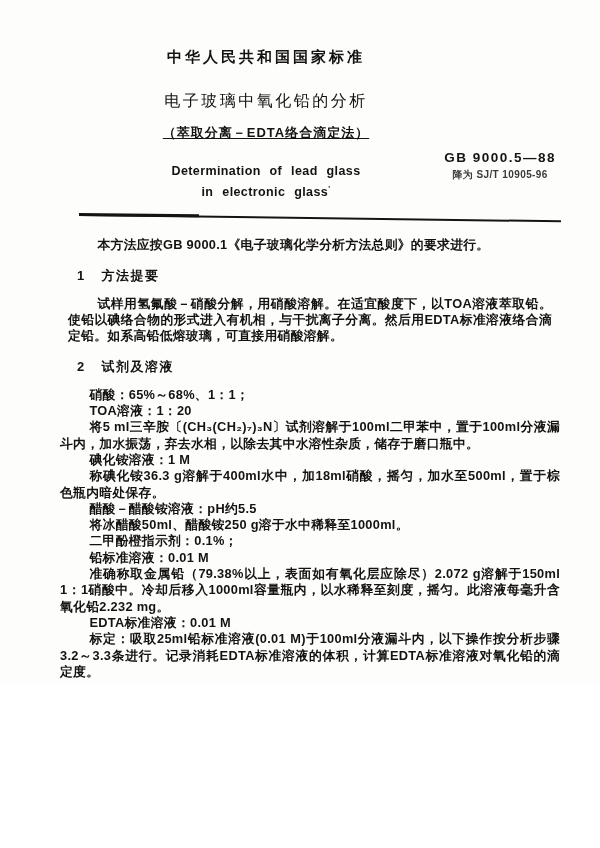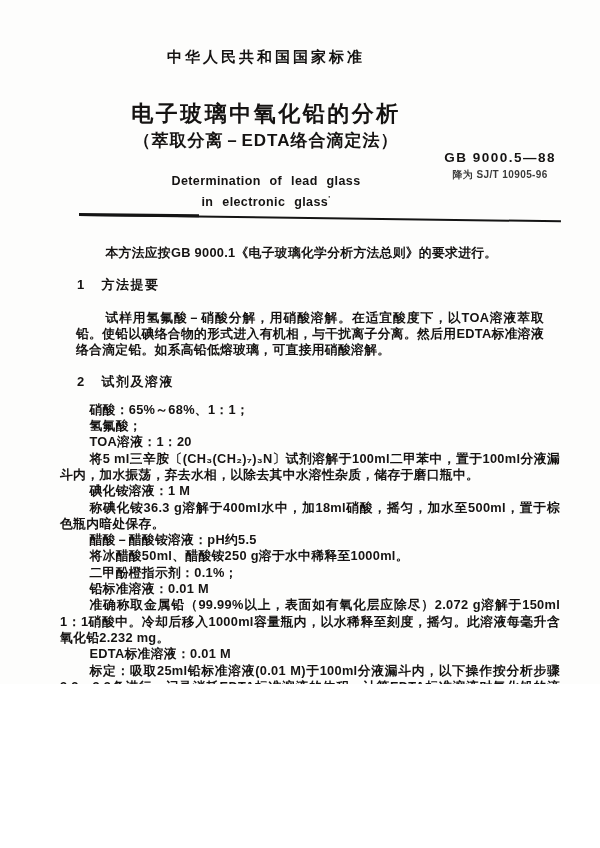--- a/index.html
+++ b/index.html
@@ -14,25 +14,26 @@
   }
   
   .header{
     position:absolute;left:40px;top:48px;width:452px;
     text-align:center;
   }
   .std-type{
     font-size:15px;font-weight:bold;letter-spacing:3px;
   }
   .title-cn{
-    margin-top:32px;
-    font-size:22px;font-weight:bold;letter-spacing:2.5px;
+    margin-top:24px;
+    font-size:16px;font-weight:normal;letter-spacing:2.5px;
   }
   .subtitle-cn{
-    font-size:17px;font-weight:bold;letter-spacing:1px;
+    margin-top:12px;
+    font-size:13px;font-weight:bold;letter-spacing:1px;text-decoration:underline;
   }
   .title-en{
     margin-top:20px;
     font-size:12.5px;font-weight:bold;line-height:18px;
     word-spacing:5px;letter-spacing:0.4px;
   }
   .title-en sup{font-size:8px;}
   .std-no-block{
     position:absolute;right:44px;top:150px;text-align:center;
   }
@@ -59,21 +60,21 @@
   .rule-bottom-thick{
     position:absolute;left:62px;top:728px;width:140px;height:3px;
     background:#141414;transform:rotate(1.5deg);transform-origin:left center;
   }
   
   .body{
     position:absolute;left:60px;right:40px;top:229px;
     font-size:12.8px;font-weight:bold;line-height:16.3px;
     letter-spacing:0.3px;text-align:justify;
   }
-  .body p{margin:16px;text-indent:2.3em;}
+  .body p{margin:8px;text-indent:2.3em;}
   .intro{margin-top:8px;}
   .sec-heading{
     margin-top:15px;margin-bottom:11px;
     font-size:13px;font-weight:bold;
     padding-left:17px;text-indent:0;
   }
   .sec-heading .sec-title{margin-left:1.3em;letter-spacing:1.5px;}
   .sec1-para{margin-bottom:4px;}
   .sec2-list p{margin:0;}
   
@@ -119,30 +120,29 @@
     <div class="sec-heading">
       <span>1</span><span class="sec-title">方法提要</span>
     </div>
     <p class="sec1-para">试样用氢氟酸－硝酸分解，用硝酸溶解。在适宜酸度下，以TOA溶液萃取铅。使铅以碘络合物的形式进入有机相，与干扰离子分离。然后用EDTA标准溶液络合滴定铅。如系高铅低熔玻璃，可直接用硝酸溶解。</p>
 
     <div class="sec-heading">
       <span>2</span><span class="sec-title">试剂及溶液</span>
     </div>
     <div class="sec2-list">
       <p>硝酸：65%～68%、1：1；</p>
-      <p>氢氟酸；</p>
       <p>TOA溶液：1：20</p>
       <p>将5 ml三辛胺〔(CH₃(CH₂)₇)₃N〕试剂溶解于100ml二甲苯中，置于100ml分液漏斗内，加水振荡，弃去水相，以除去其中水溶性杂质，储存于磨口瓶中。</p>
       <p>碘化铵溶液：1 M</p>
       <p>称碘化铵36.3 g溶解于400ml水中，加18ml硝酸，摇匀，加水至500ml，置于棕色瓶内暗处保存。</p>
       <p>醋酸－醋酸铵溶液：pH约5.5</p>
       <p>将冰醋酸50ml、醋酸铵250 g溶于水中稀释至1000ml。</p>
       <p>二甲酚橙指示剂：0.1%；</p>
       <p>铅标准溶液：0.01 M</p>
-      <p>准确称取金属铅（99.99%以上，表面如有氧化层应除尽）2.072 g溶解于150ml 1：1硝酸中。冷却后移入1000ml容量瓶内，以水稀释至刻度，摇匀。此溶液每毫升含氧化铅2.232 mg。</p>
+      <p>准确称取金属铅（79.38%以上，表面如有氧化层应除尽）2.072 g溶解于150ml 1：1硝酸中。冷却后移入1000ml容量瓶内，以水稀释至刻度，摇匀。此溶液每毫升含氧化铅2.232 mg。</p>
       <p>EDTA标准溶液：0.01 M</p>
       <p>标定：吸取25ml铅标准溶液(0.01 M)于100ml分液漏斗内，以下操作按分析步骤3.2～3.3条进行。记录消耗EDTA标准溶液的体积，计算EDTA标准溶液对氧化铅的滴定度。</p>
     </div>
   </div>
 
   <div class="rule-bottom"></div>
   <div class="rule-bottom-thick"></div>
 
   <div class="footer-left">中华人民共和国电子工业部 1988－03－09 批准</div>
   <div class="footer-right">1988－10－01 实施</div>

